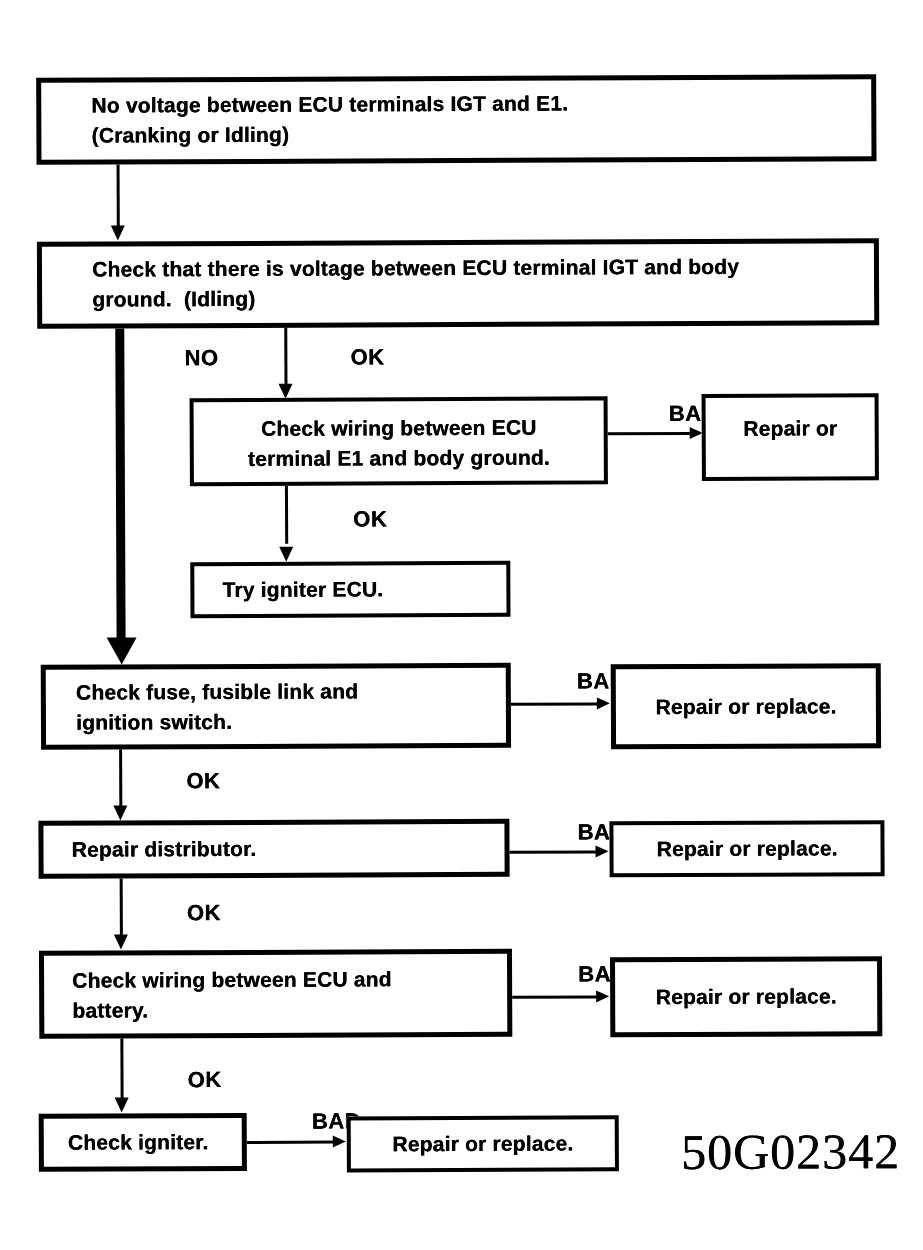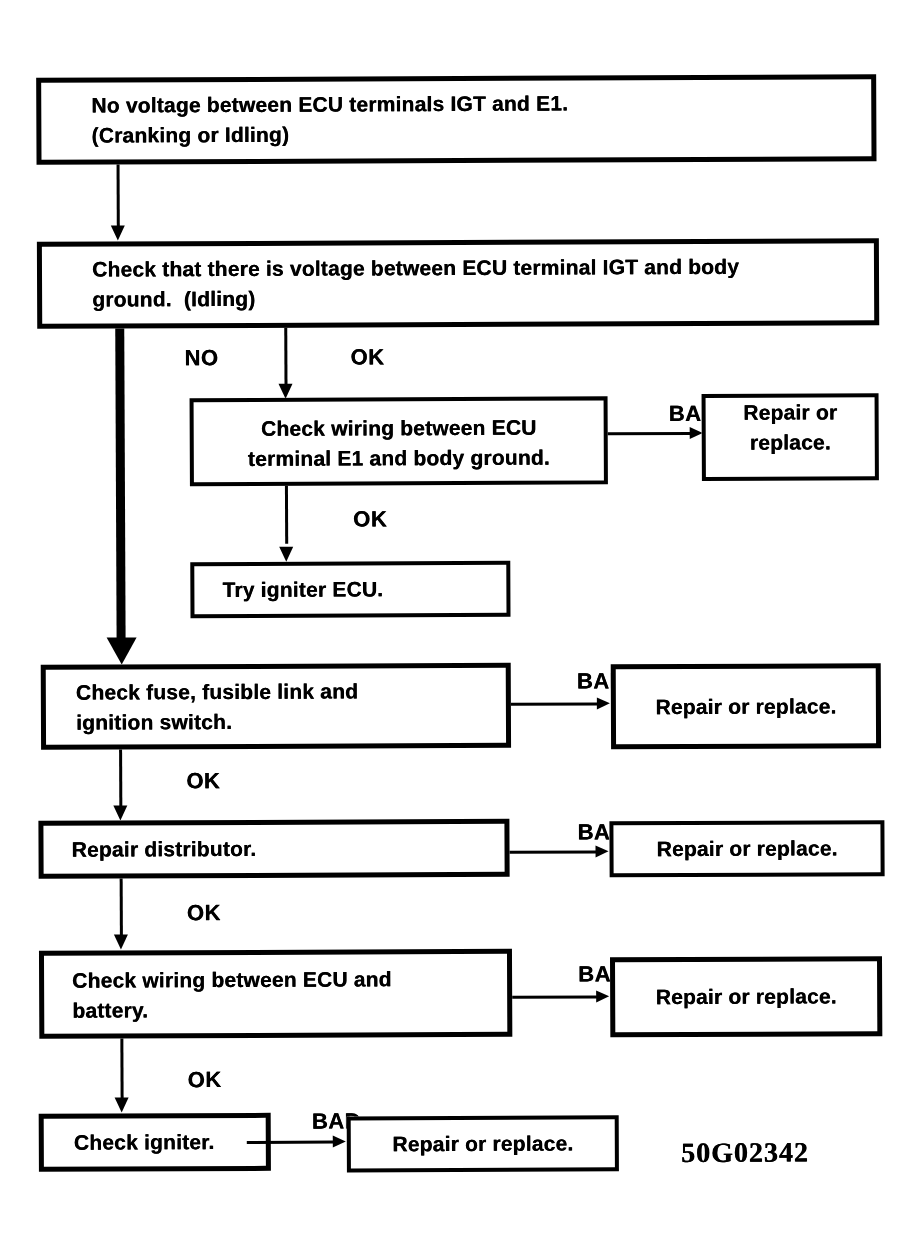--- a/index.html
+++ b/index.html
@@ -27,23 +27,22 @@
   .arr-d{position:absolute;width:0;height:0;border-left:7px solid transparent;border-right:7px solid transparent;border-top:15px solid #000;}
   .arr-d.big{border-left-width:15px;border-right-width:15px;border-top-width:27px;}
   .arr-r{position:absolute;width:0;height:0;border-top:6px solid transparent;border-bottom:6px solid transparent;border-left:13px solid #000;}
   .lbl{
     position:absolute;font-size:22px;font-weight:700;letter-spacing:0.5px;
     text-shadow:0.4px 0 0 currentColor;
     margin-left:48px;
   }
   .figcode{
     position:absolute;left:678px;top:1124px;
-    font-family:"Liberation Serif",serif;font-size:28px;font-weight:700;letter-spacing:1px;
+    font-family:"Liberation Serif",serif;font-size:50px;font-weight:400;letter-spacing:1px;
     text-shadow:0.5px 0 0 currentColor;
-    margin-top:14px;
   }
 </style>
 </head>
 <body>
 
 <div id="stage">
   <div id="tilt">
 
     <div class="box" style="left:38px;top:76px;width:840px;height:87px;padding:8px 10px 0 50px;">
       <span>No voltage between ECU terminals IGT and E1.</span>
@@ -68,23 +67,22 @@
 
     <div class="box thin center" style="left:190px;top:397px;width:418px;height:88px;padding-top:12px;">
       <span>Check wiring between ECU</span>
       <span>terminal E1 and body ground.</span>
     </div>
 
     <div class="hline" style="left:608px;top:433px;width:84px;"></div>
     <div class="arr-r" style="left:690px;top:428px;"></div>
     <div class="lbl" style="left:621px;top:402px;">BAD</div>
 
-    <div class="box thin center" style="left:702px;top:395px;width:177px;height:87px;padding-top:0;">
+    <div class="box thin center" style="left:702px;top:395px;width:177px;height:87px;padding-top:16px;">
       <span>Repair or</span>
-      <span>replace.</span>
     </div>
 
     <div class="vline" style="left:285px;top:485px;height:58px;"></div>
     <div class="arr-d" style="left:279px;top:546px;"></div>
     <div class="lbl" style="left:305px;top:506px;">OK</div>
 
     <div class="box thin vcenter" style="left:190px;top:561px;width:320px;height:56px;padding-left:28px;">
       <span>Try igniter ECU.</span>
     </div>
 
@@ -131,21 +129,21 @@
     <div class="lbl" style="left:528px;top:962px;">BAD</div>
 
     <div class="box ccenter" style="left:608px;top:958px;width:272px;height:80px;">
       <span>Repair or replace.</span>
     </div>
 
     <div class="vline" style="left:118px;top:1037px;height:61px;"></div>
     <div class="arr-d" style="left:112px;top:1096px;"></div>
     <div class="lbl" style="left:137px;top:1066px;">OK</div>
 
-    <div class="box vcenter" style="left:36px;top:1112px;width:232px;height:58px;padding-left:30px;">
+    <div class="box vcenter" style="left:36px;top:1112px;width:208px;height:58px;padding-left:24px;">
       <span>Check igniter.</span>
     </div>
 
     <div class="hline" style="left:244px;top:1140px;width:88px;"></div>
     <div class="arr-r" style="left:330px;top:1135px;"></div>
     <div class="lbl" style="left:261px;top:1108px;">BAD</div>
 
     <div class="box thin ccenter" style="left:344px;top:1116px;width:272px;height:56px;">
       <span>Repair or replace.</span>
     </div>

